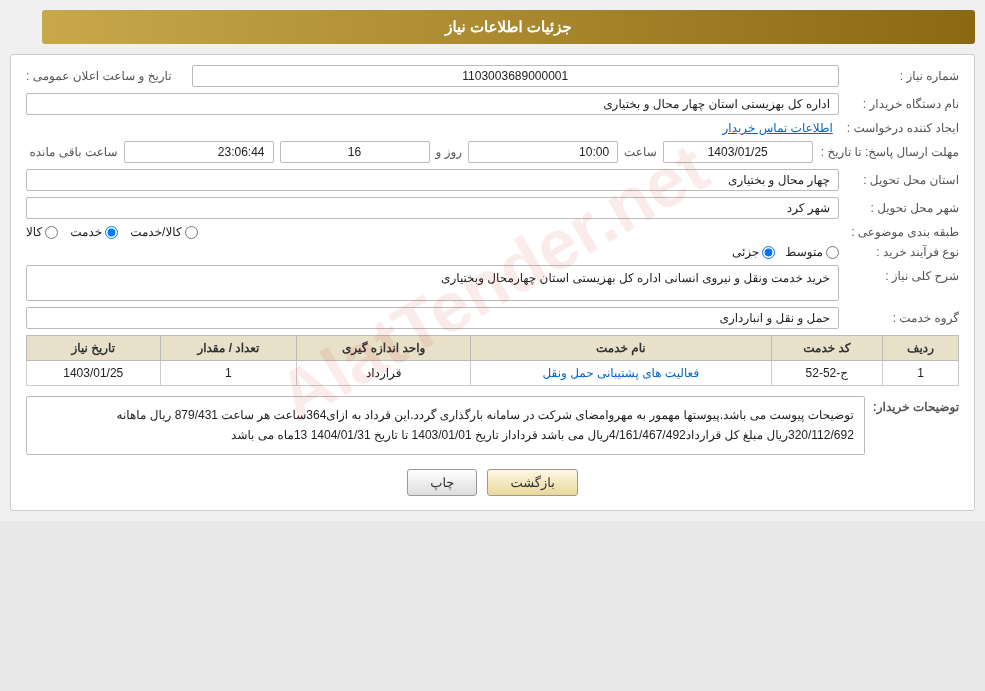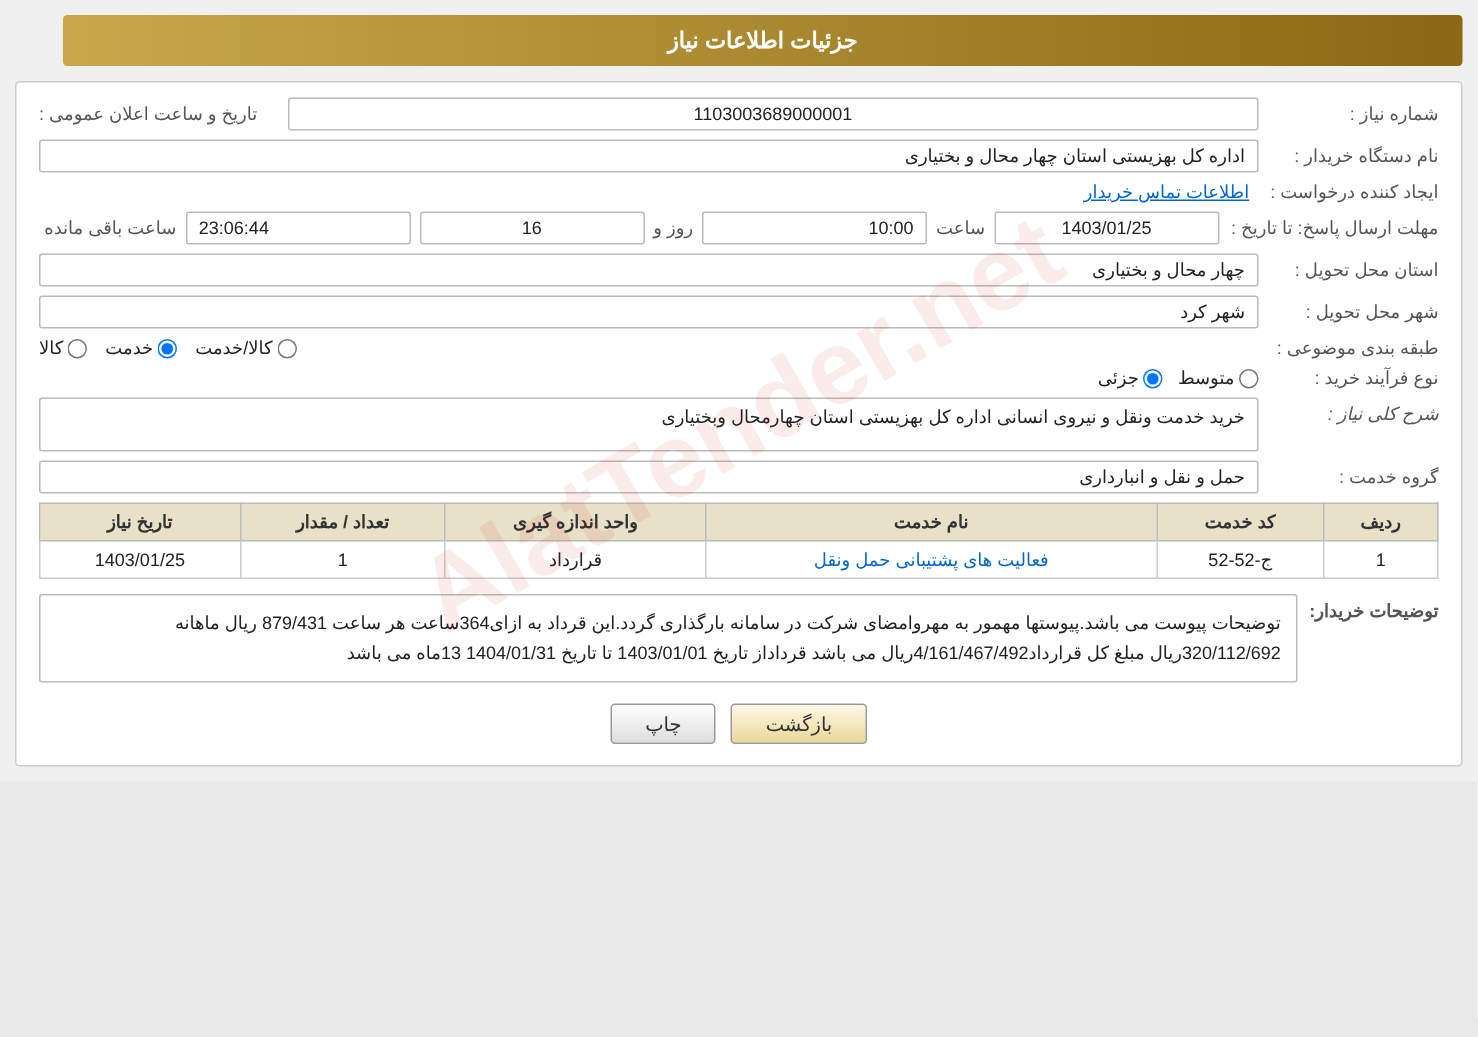--- a/index.html
+++ b/index.html
@@ -237,21 +237,21 @@
     </div>
 
     <div class="form-row">
       <span class="form-label">مهلت ارسال پاسخ: تا تاریخ :</span>
       <div class="inline-group">
         <div class="form-value" style="max-width:120px; text-align:center;">1403/01/25</div>
         <span class="inline-label">ساعت</span>
         <div class="form-value" style="max-width:70px; text-align:right;">10:00</div>
         <span class="inline-label">روز و</span>
         <div class="form-value" style="max-width:45px; text-align:center;">16</div>
-        <div class="form-value" style="max-width:80px; text-align:left;">23:06:44</div>
+        <div class="form-value" style="max-width:80px; text-align:right;">23:06:44</div>
         <span class="inline-label">ساعت باقی مانده</span>
       </div>
     </div>
 
     <div class="form-row">
       <span class="form-label">استان محل تحویل :</span>
       <div class="form-value wide">چهار محال و بختیاری</div>
     </div>
 
     <div class="form-row">
@@ -287,21 +287,21 @@
           </div>
           <div class="radio-item">
             <input type="radio" name="purchaseType" checked="" style="">
             <span>جزئی</span>
           </div>
         </div>
       </div>
     </div>
 
     <div class="form-row" style="align-items:flex-start;">
-      <span class="form-label" style="padding-top:4px;font-style:italic;">شرح کلی نیاز :</span>
+      <span class="form-label" style="padding-top:4px;">شرح کلی نیاز :</span>
       <div style="flex:3;">
         <div class="textarea-box">خرید خدمت ونقل و نیروی انسانی اداره کل بهزیستی استان چهارمحال وبختیاری</div>
       </div>
     </div>
 
 
     <div class="form-row">
       <span class="form-label">گروه خدمت :</span>
       <div class="form-value wide">حمل و نقل و انبارداری</div>
     </div>

